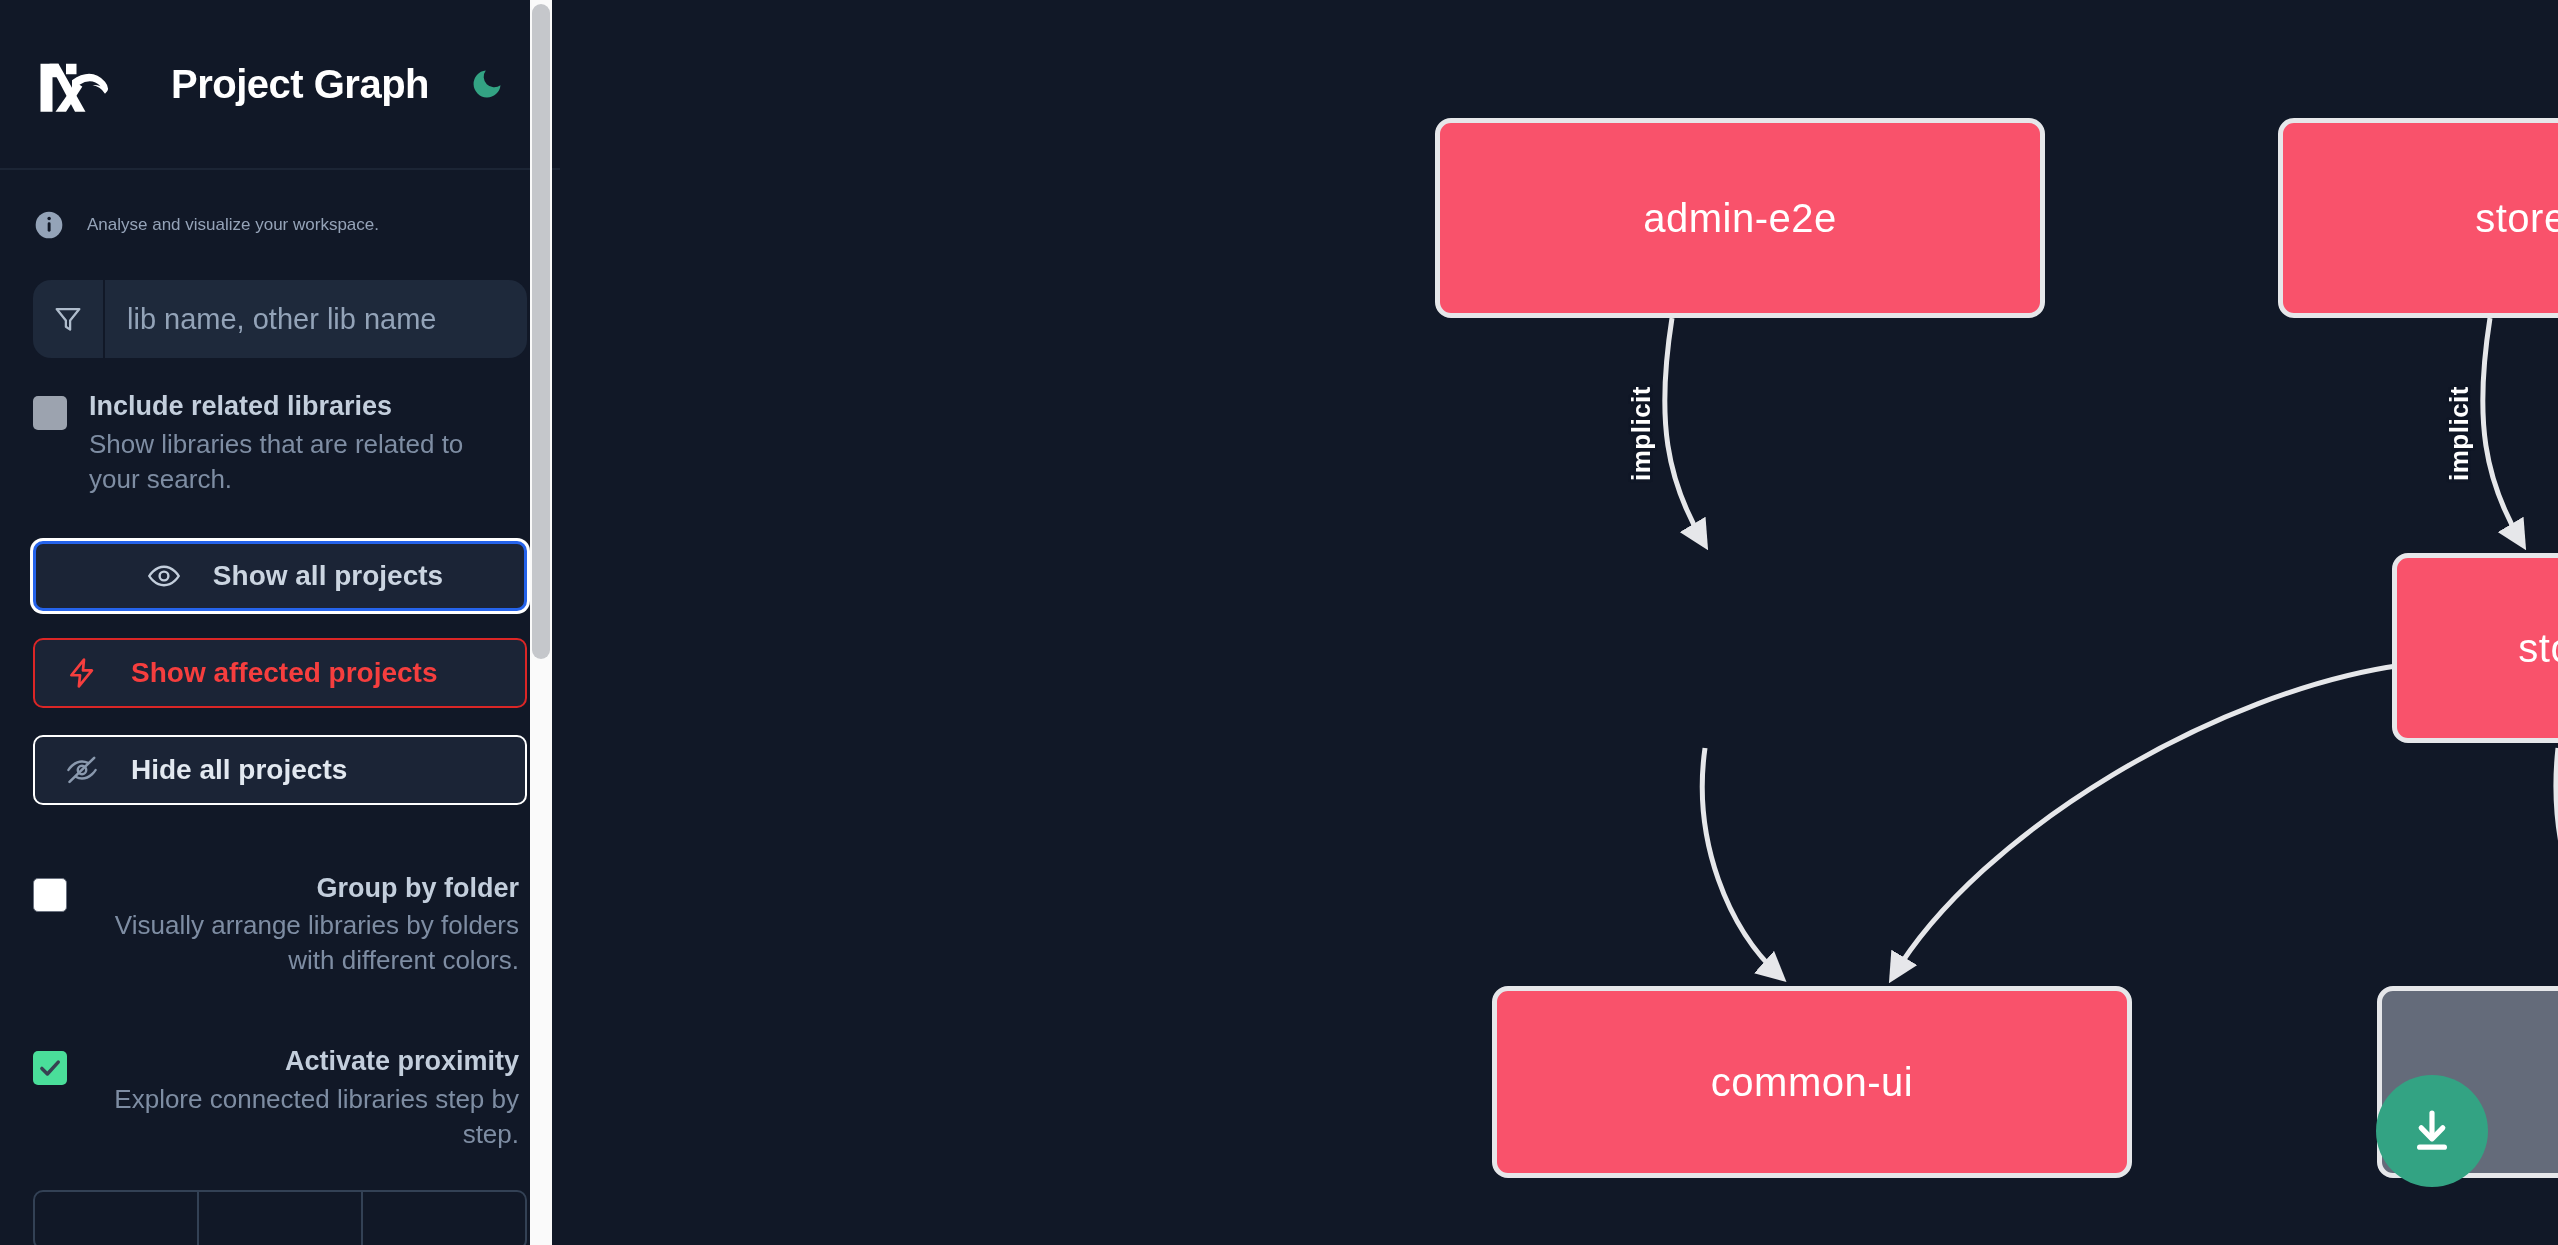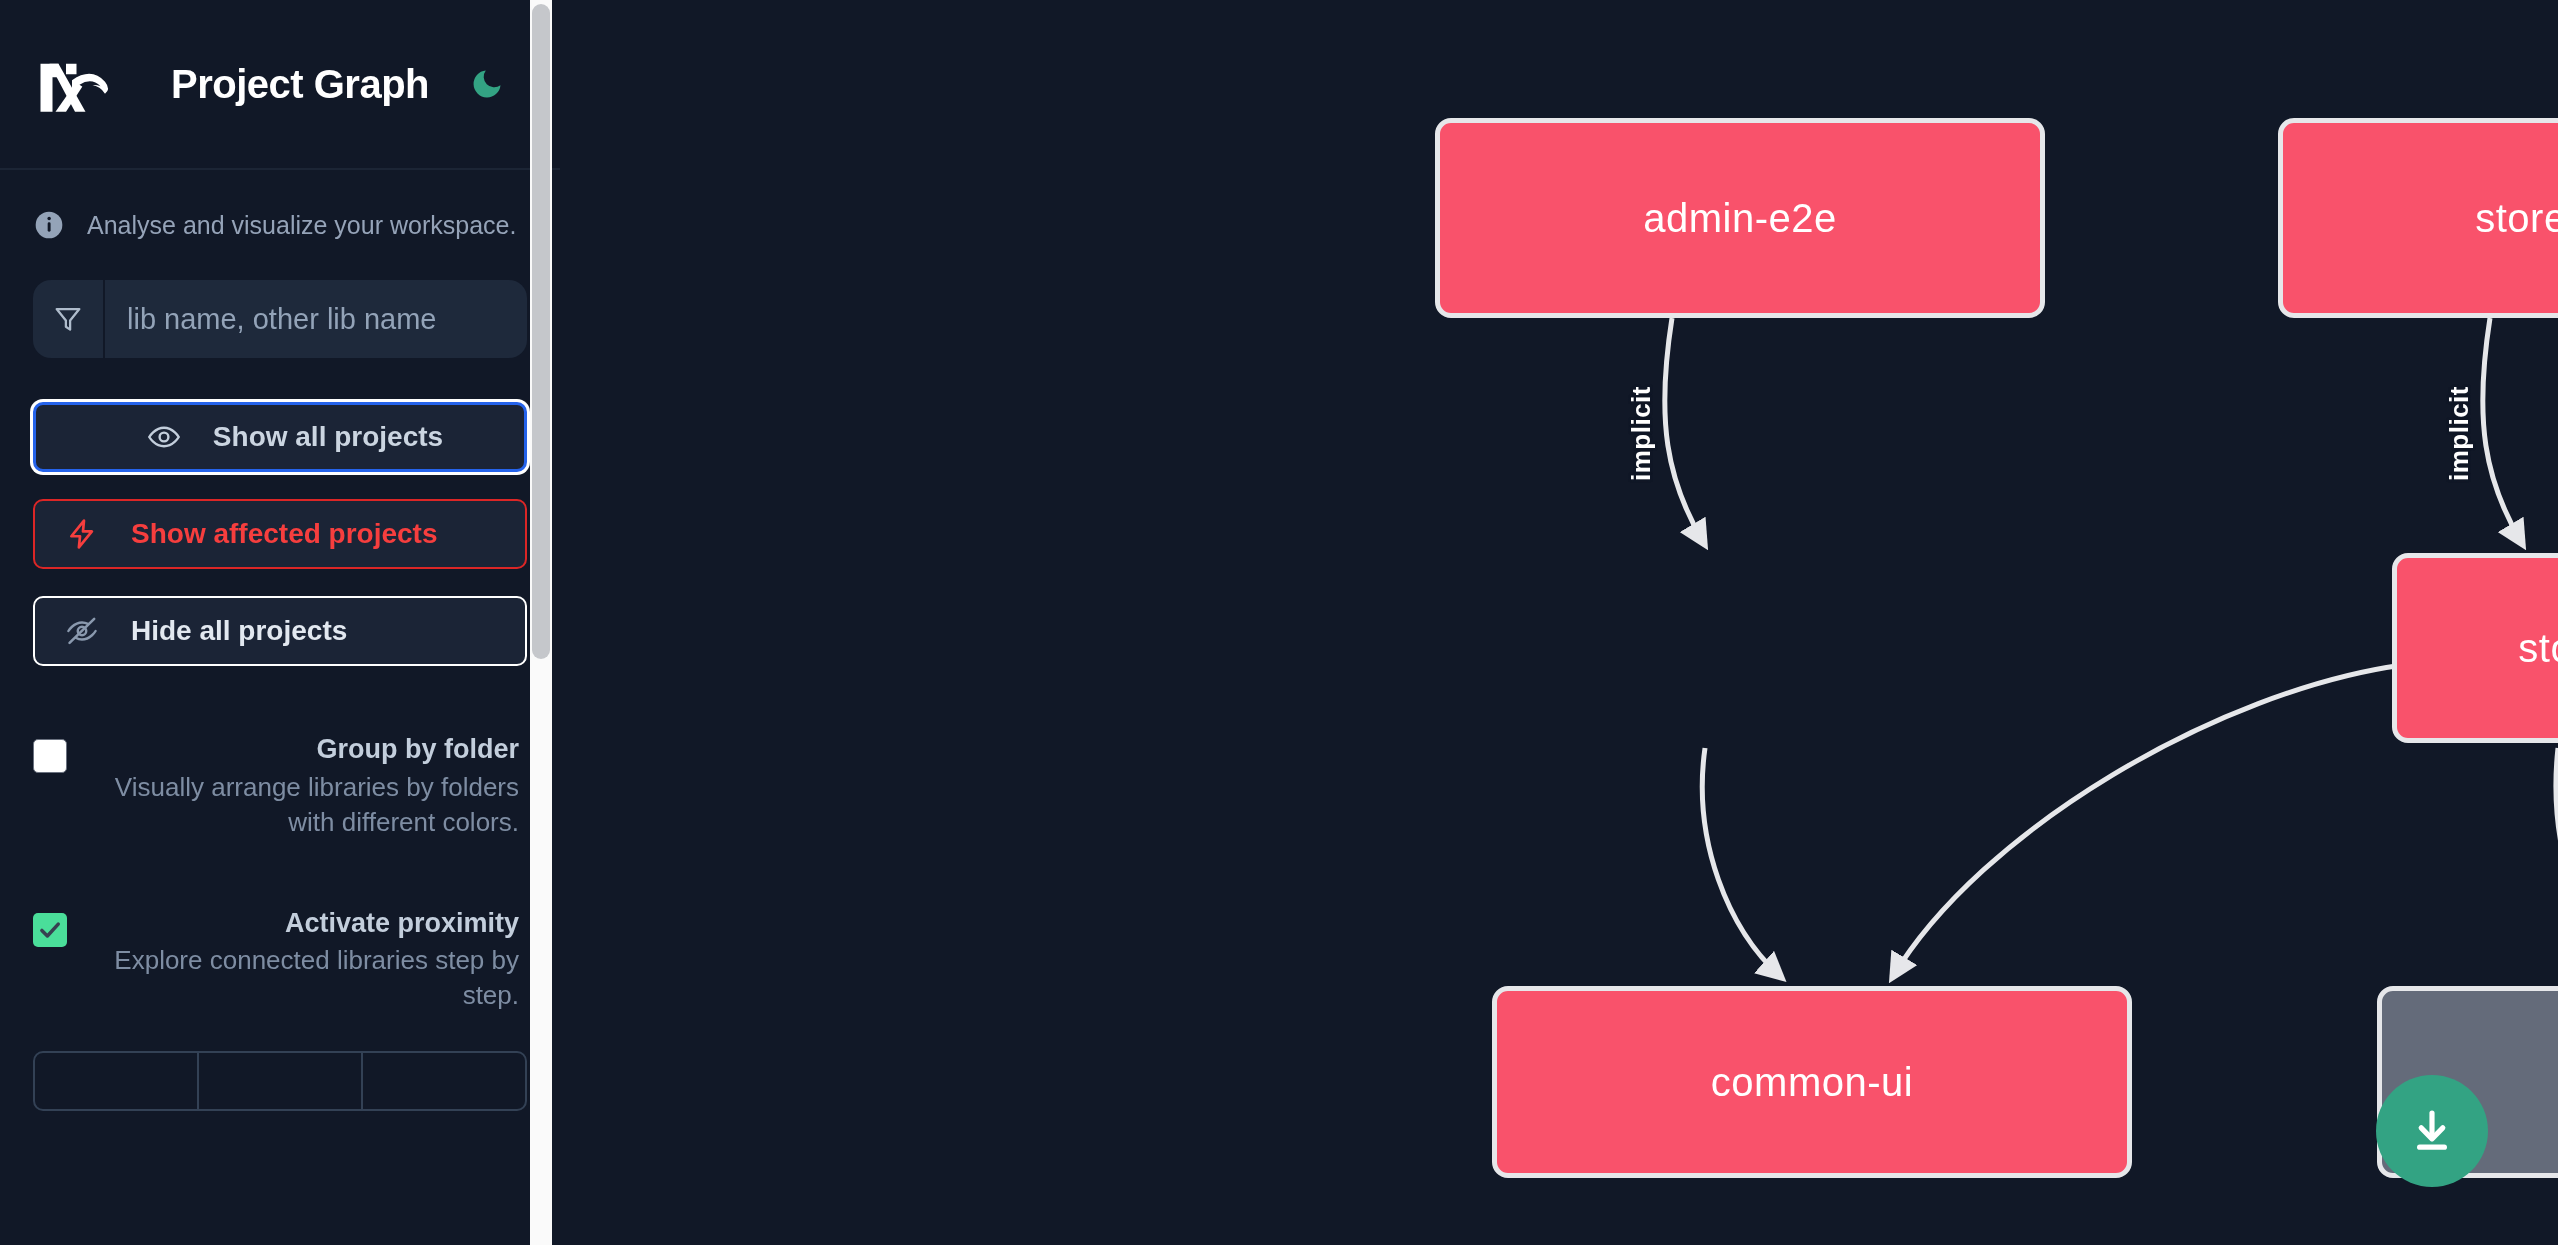--- a/index.html
+++ b/index.html
@@ -46,21 +46,21 @@
     align-items: center;
     padding: 0 33px;
     height: 110px;
   }
   .info-icon {
     width: 32px; height: 32px;
     flex: 0 0 32px;
   }
   .info-text {
     margin-left: 22px;
-    font-size: 25px;
+    font-size: 17px;
     color: #95A3B8;
   }
 
   .search-wrap {
     margin: 0 33px;
     display: flex;
     height: 78px;
     background: #1E293B;
     border-radius: 18px;
     overflow: hidden;
@@ -248,20 +248,27 @@
 
     <div class="search-wrap">
       <div class="search-icon-box">
         <svg viewBox="0 0 24 24" width="34" height="34">
           <path d="M4 5 L20 5 L13.5 13 L13.5 19.5 L10.5 17.5 L10.5 13 Z" fill="none" stroke="#AFBCCC" stroke-width="1.6" stroke-linejoin="round"></path>
         </svg>
       </div>
       <input class="search-input" type="text" placeholder="lib name, other lib name" style="">
     </div>
 
+    <div class="check-block">
+      <div class="cbox grey"></div>
+      <div class="check-texts">
+        <div class="check-label">Include related libraries</div>
+        <div class="check-desc">Show libraries that are related to your search.</div>
+      </div>
+    </div>
 
     <div class="btn-stack">
 
       <div class="gbtn focused">
         <span class="gicon">
           <svg viewBox="0 0 24 24" width="34" height="34">
             <path d="M1.6 12S5.4 5.5 12 5.5 22.4 12 22.4 12 18.6 18.5 12 18.5 1.6 12 1.6 12z" fill="none" stroke="#C3CEDC" stroke-width="1.7"></path>
             <circle cx="12" cy="12" r="3.1" fill="none" stroke="#C3CEDC" stroke-width="1.7"></circle>
           </svg>
         </span>

